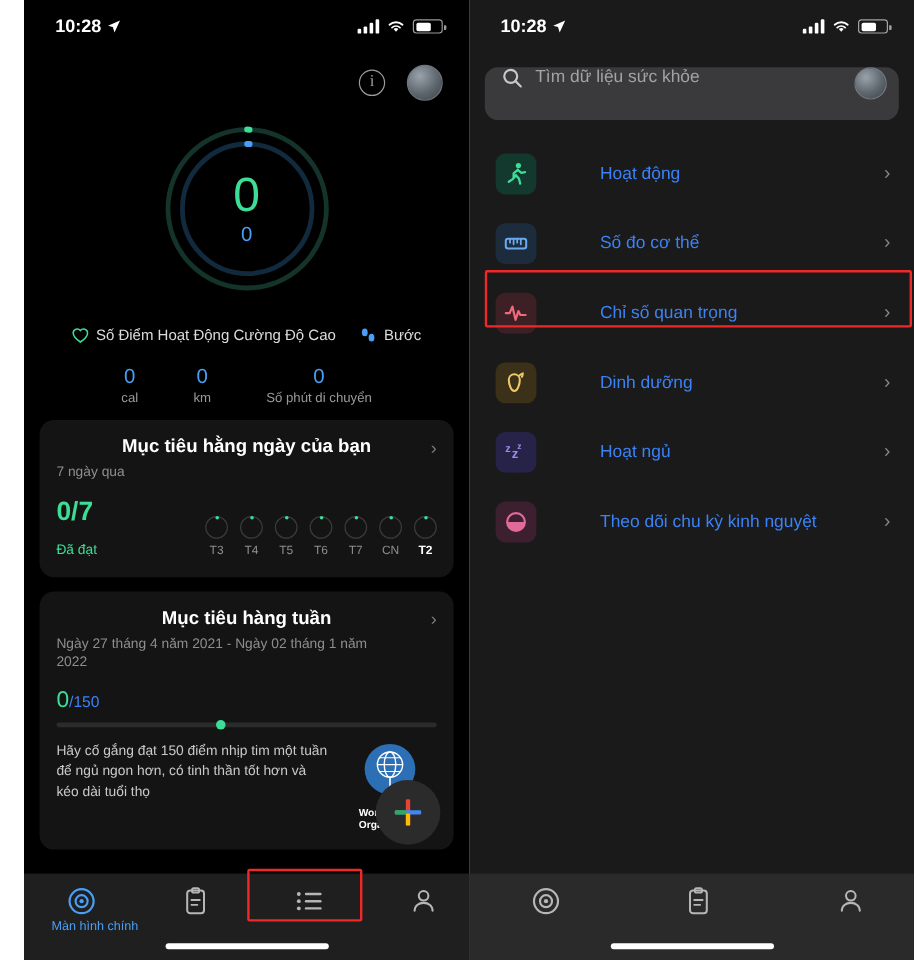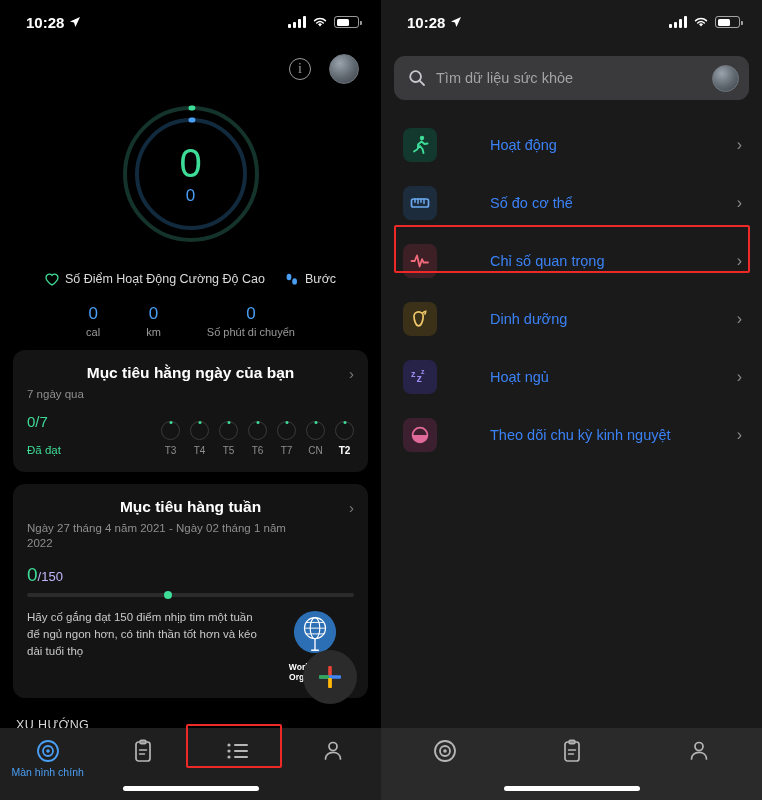--- a/index.html
+++ b/index.html
@@ -2,21 +2,21 @@
 <html><head>
 <meta charset="utf-8">
 <style>
   * { box-sizing: border-box; margin: 0; padding: 0; }
   html, body {
     width: 762px; height: 800px;
     background: #ffffff;
     font-family: "Liberation Sans", sans-serif;
     overflow: hidden;
   }
-  .screens { display: flex; width: 762px; height: 674px; }
+  .screens { display: flex; width: 762px; height: 674px; padding-left: 20px; }
   .phone {
     width: 381px; height: 800px;
     background: #000000;
     position: relative;
     overflow: hidden;
   }
   .phone.right { background: #1a1a1a; }
 
   
   .statusbar {
@@ -89,38 +89,38 @@
     position: relative;
   }
   .card h3 { color: #ffffff; font-size: 15.5px; font-weight: bold; text-align: center; }
   .card .sub { color: #8e8e8e; font-size: 11.5px; margin-top: 5px; line-height: 1.35; }
   .chev {
     position: absolute; right: 14px; top: 16px;
     color: #7d7d7d; font-size: 15px; line-height: 1;
   }
 
   .goal-row { display: flex; align-items: flex-end; justify-content: space-between; margin-top: 10px; }
-  .goal-left .num { font-size: 15px; color: #3ddc97; font-weight: 400; }
+  .goal-left .num { font-size: 22px; color: #3ddc97; font-weight: 700; }
   .goal-left .lbl { font-size: 11.5px; color: #3ddc97; margin-top: 14px; }
   .days { display: flex; gap: 10px; }
   .day { text-align: center; }
   .dot-ring {
     width: 19px; height: 19px; border-radius: 50%;
     border: 1.5px solid #3a3a3a; position: relative; margin: 0 auto 5px auto;
   }
   .dot-ring::before {
     content: ""; position: absolute; left: 50%; top: -1px;
     transform: translateX(-50%);
     width: 3px; height: 3px; border-radius: 50%; background: #3ddc97;
   }
   .day .dl { font-size: 10px; color: #8e8e8e; }
   .day.today .dl { color: #ffffff; font-weight: bold; }
 
   .wk-val { margin-top: 12px; font-size: 19px; color: #3ddc97; }
-  .wk-val span { font-size: 13px; color: #c4b5fd; }
+  .wk-val span { font-size: 13px; color: #3b82f6; }
   .bar {
     height: 4px; background: #2b2b2b; border-radius: 2px;
     margin-top: 7px; position: relative;
   }
   .bar b { position: absolute; left: 42%; top: -2px; width: 8px; height: 8px; border-radius: 50%; background: #3ddc97; }
   .who-row { display: flex; gap: 10px; align-items: flex-start; margin-top: 12px; }
   .who-text { color: #c9c9c9; font-size: 11.5px; line-height: 1.5; flex: 1; }
   .who-logo { width: 78px; text-align: center; flex: none; }
   .who-logo .em { width: 46px; height: 46px; margin: 0 auto; }
   .who-logo .cap { color: #ffffff; font-size: 8.5px; font-weight: bold; line-height: 1.2; margin-top: 3px; }
@@ -143,35 +143,35 @@
   
   .tabbar {
     position: absolute; left: 0; bottom: 0; width: 381px; height: 72px;
     background: #1f1f1f;
     display: flex; align-items: flex-start; justify-content: space-around;
     padding-top: 10px;
   }
   .phone.right .tabbar { background: #2a2a2a; }
   .tab { width: 25%; text-align: center; position: relative; }
   .tab .ico { height: 26px; display: flex; align-items: center; justify-content: center; }
-  .tab .tl { font-size: 10.5px; color: #4a9ff5; margin-top: 2px; }
+  .tab .tl { font-size: 10.5px; color: #4a9ff5; margin-top: 2px; text-align: right; }
   .home-indicator {
     position: absolute; bottom: 9px; left: 50%; transform: translateX(-50%);
     width: 136px; height: 5px; border-radius: 3px; background: #ffffff;
   }
   .redbox {
     position: absolute; border: 2.5px solid #ef2828; border-radius: 2px;
     pointer-events: none;
   }
 
   
   .searchbar {
     margin: 12px 13px 0 13px; height: 44px;
     background: #3a3a3c; border-radius: 11px;
-    display: flex; align-items: center; gap: 10px; padding: 0 10px 0 14px;
+    display: flex; align-items: flex-start; gap: 10px; padding: 0 10px 0 14px;
   }
   .searchbar .ph { flex: 1; color: #a3a3a6; font-size: 14.5px; }
   .searchbar .av {
     width: 27px; height: 27px; border-radius: 50%;
     background: radial-gradient(circle at 35% 30%, #9aa3ac 0%, #5e666e 55%, #3b4149 100%);
     border: 1px solid #70777f;
   }
   .menu { margin-top: 16px; }
   .menu-row {
     display: flex; align-items: center; gap: 16px;

